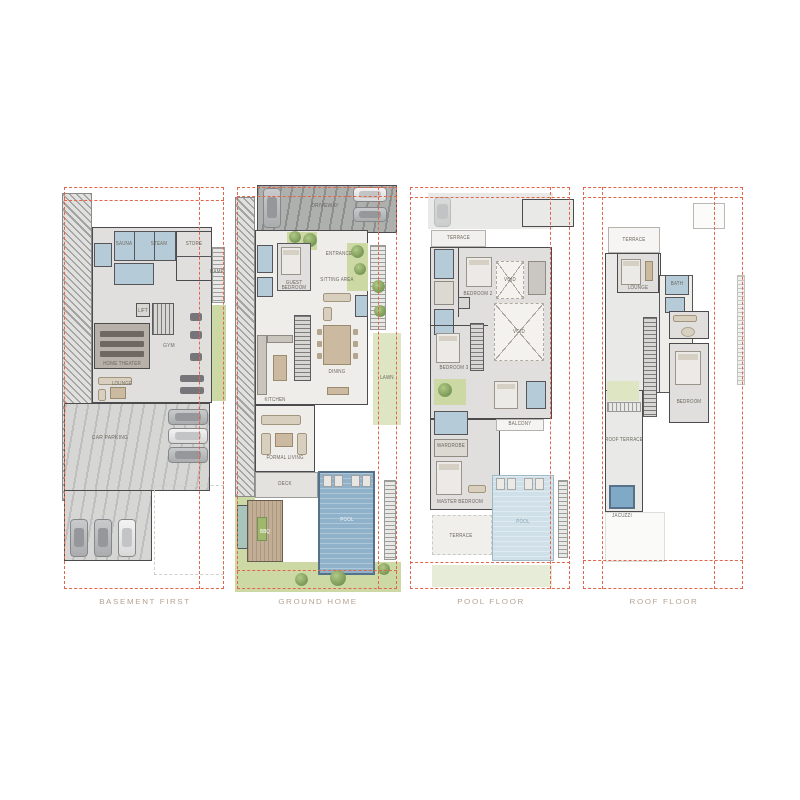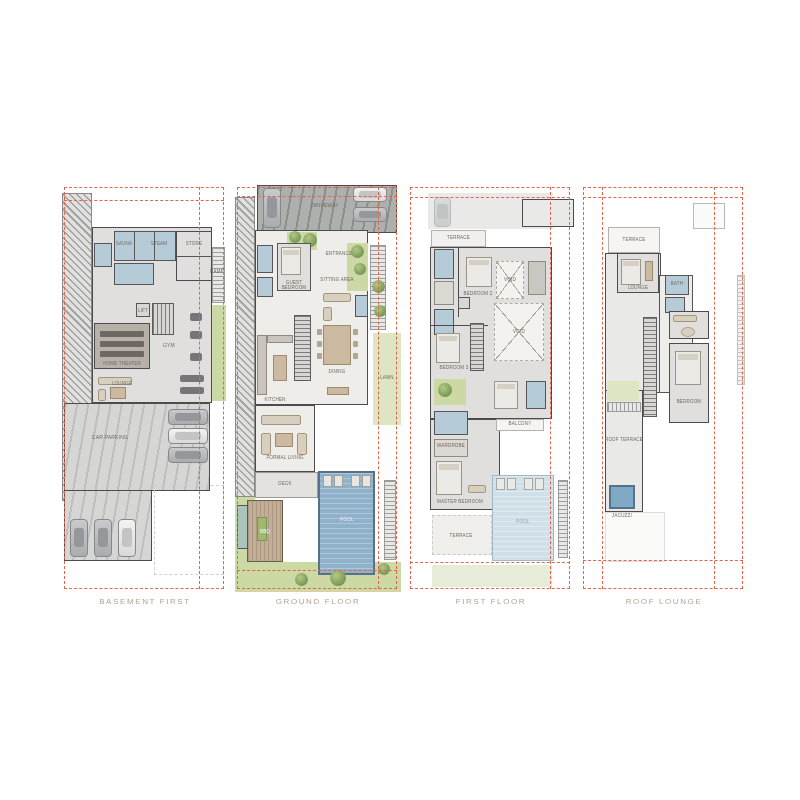--- a/index.html
+++ b/index.html
@@ -270,17 +270,17 @@
     <div class="a oh" style="left:2px;top:375px;width:160px"></div>
     <div class="lbl s" style="left:27px;top:52px;width:52px">TERRACE</div>
     <div class="lbl s" style="left:36px;top:100px;width:42px">LOUNGE</div>
     <div class="lbl s" style="left:84px;top:96px;width:24px">BATH</div>
     <div class="lbl s" style="left:88px;top:214px;width:40px">BEDROOM</div>
     <div class="lbl s" style="left:22px;top:252px;width:42px">ROOF TERRACE</div>
     <div class="lbl s" style="left:20px;top:328px;width:42px">JACUZZI</div>
   </div>
 
   <div class="fl" style="left:62px">BASEMENT FIRST</div>
-  <div class="fl" style="left:235px">GROUND FLOOR</div>
-  <div class="fl" style="left:408px">FIRST FLOOR</div>
-  <div class="fl" style="left:581px">ROOF LOUNGE</div>
+  <div class="fl" style="left:235px">GROUND HOME</div>
+  <div class="fl" style="left:408px">POOL FLOOR</div>
+  <div class="fl" style="left:581px">ROOF FLOOR</div>
 
 </div>
 
 </body></html>

